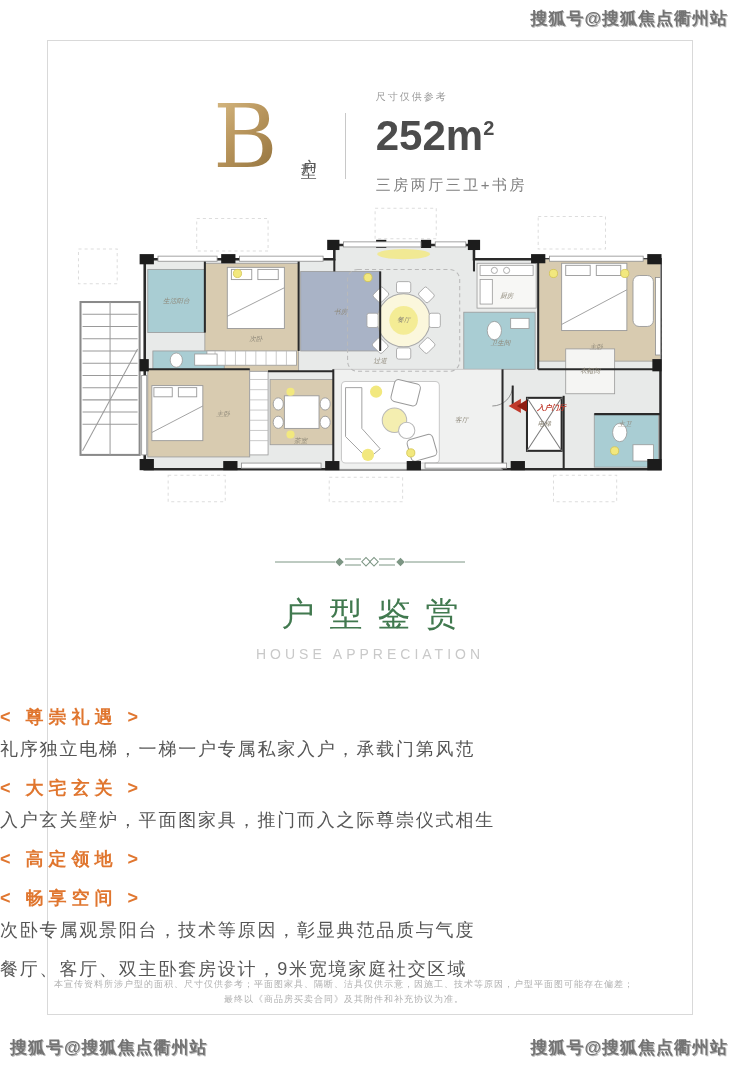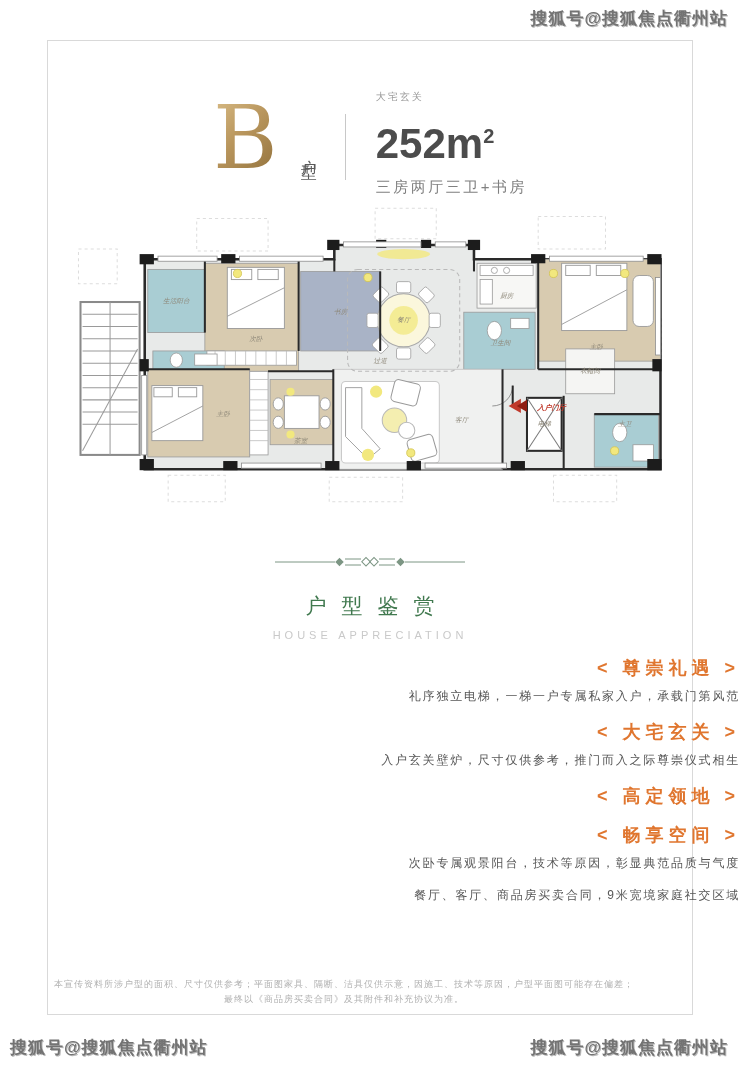--- a/index.html
+++ b/index.html
@@ -20,40 +20,40 @@
   .header { position:absolute; top:78px; left:0; width:740px;
             display:flex; justify-content:center; align-items:center; gap:20px; }
   .type-letter { font-family:"DejaVu Serif", serif; font-size:88px; line-height:80px;
                  background:linear-gradient(135deg,#d8bb85 0%,#b8955c 45%,#8f6f3a 100%);
                  -webkit-background-clip:text; background-clip:text; color:transparent; }
   .type-label { writing-mode:vertical-rl; font-size:16px; color:#5a5a5a;
                 letter-spacing:6px; margin-top:28px; }
   .vdiv { width:1px; height:66px; background:#c8c8c8; margin:18px 10px 0 6px; }
   .area-block { display:flex; flex-direction:column; margin-top:12px; }
   .area-note { font-size:10px; color:#9a9a9a; letter-spacing:2px; }
-  .area-value { font-size:42px; color:#4c4c4c; font-weight:600; line-height:64px; }
+  .area-value { font-size:42px; color:#4c4c4c; font-weight:600; line-height:49px; }
   .area-value sup { font-size:20px; }
-  .layout-desc { font-size:15px; color:#808080; letter-spacing:2.5px; margin-top:2px; }
+  .layout-desc { font-size:15px; color:#808080; letter-spacing:2.5px; margin-top:16px; }
 
   
   .plan-wrap { position:absolute; top:196px; left:50%; transform:translateX(-50%);font-style:italic; }
 
   
   .ornament { position:absolute; top:556px; left:0; width:740px; display:flex;
               justify-content:center; }
 
   .title-block { position:absolute; top:592px; left:0; width:740px; text-align:center; }
-  .title-cn { font-family:"DejaVu Serif", serif; font-size:21px; color:#41794f;
+  .title-cn { font-family:"DejaVu Serif", serif; font-size:33px; color:#41794f;
               letter-spacing:15px; text-indent:15px; }
-  .title-en { font-size:11px; color:#c9c9c9; letter-spacing:4px; margin-top:9px; }
-
-  .sections { position:absolute; top:656px; left:0; width:740px; text-align:right; }
+  .title-en { font-size:14px; color:#c9c9c9; letter-spacing:4px; margin-top:9px; }
+
+  .sections { position:absolute; top:705px; left:0; width:740px; text-align:left; }
   .section { margin-bottom:15px; }
   .sec-head { font-size:18px; font-weight:bold; color:#e0762f; letter-spacing:5px; }
-  .sec-body { font-size:12px; color:#565656; letter-spacing:1.8px; margin-top:8px;margin-left:37px; }
+  .sec-body { font-size:18px; color:#565656; letter-spacing:1.8px; margin-top:8px; }
 
   .disclaimer { position:absolute; top:977px; left:0; width:688px; text-align:center; }
   .disclaimer div { font-size:9px; color:#b0b0b0; letter-spacing:1px; line-height:15px; }
 
   .room-label { font-size:6.5px; fill:#8d8778; }
   .red-label { font-size:7px; fill:#c0392b; font-weight:bold; }
 </style>
 </head>
 <body>
 
@@ -62,21 +62,21 @@
 
   <div class="watermark wm-tr">搜狐号@搜狐焦点衢州站</div>
   <div class="watermark wm-bl">搜狐号@搜狐焦点衢州站</div>
   <div class="watermark wm-br">搜狐号@搜狐焦点衢州站</div>
 
   <div class="header">
     <div class="type-letter">B</div>
     <div class="type-label">户型</div>
     <div class="vdiv"></div>
     <div class="area-block">
-      <div class="area-note">大宅玄关</div>
+      <div class="area-note">尺寸仅供参考</div>
       <div class="area-value"><span>252m</span><sup>2</sup></div>
       <div class="layout-desc">三房两厅三卫+书房</div>
     </div>
   </div>
 
   <div class="plan-wrap">
     <svg width="592" height="316" viewBox="0 0 580 310">
 
       <g stroke="#dddddd" fill="none" stroke-dasharray="3,3" stroke-width="1">
         <rect x="120" y="22" width="70" height="32"></rect>
@@ -332,31 +332,31 @@
     <div class="title-en">HOUSE APPRECIATION</div>
   </div>
 
   <div class="sections">
     <div class="section">
       <div class="sec-head">&lt; 尊崇礼遇 &gt;</div>
       <div class="sec-body">礼序独立电梯，一梯一户专属私家入户，承载门第风范</div>
     </div>
     <div class="section">
       <div class="sec-head">&lt; 大宅玄关 &gt;</div>
-      <div class="sec-body">入户玄关壁炉，尺寸仅供参考，推门而入之际尊崇仪式相生</div>
+      <div class="sec-body">入户玄关壁炉，平面图家具，推门而入之际尊崇仪式相生</div>
     </div>
     <div class="section">
       <div class="sec-head">&lt; 高定领地 &gt;</div>
     </div>
     <div class="section">
       <div class="sec-head">&lt; 畅享空间 &gt;</div>
       <div class="sec-body">次卧专属观景阳台，技术等原因，彰显典范品质与气度</div>
     </div>
     <div class="section">
-      <div class="sec-body">餐厅、客厅、商品房买卖合同，9米宽境家庭社交区域</div>
+      <div class="sec-body">餐厅、客厅、双主卧套房设计，9米宽境家庭社交区域</div>
     </div>
   </div>
 
   <div class="disclaimer">
     <div>本宣传资料所涉户型的面积、尺寸仅供参考；平面图家具、隔断、洁具仅供示意，因施工、技术等原因，户型平面图可能存在偏差；</div>
     <div>最终以《商品房买卖合同》及其附件和补充协议为准。</div>
   </div>
 </div>
 
 </body></html>

